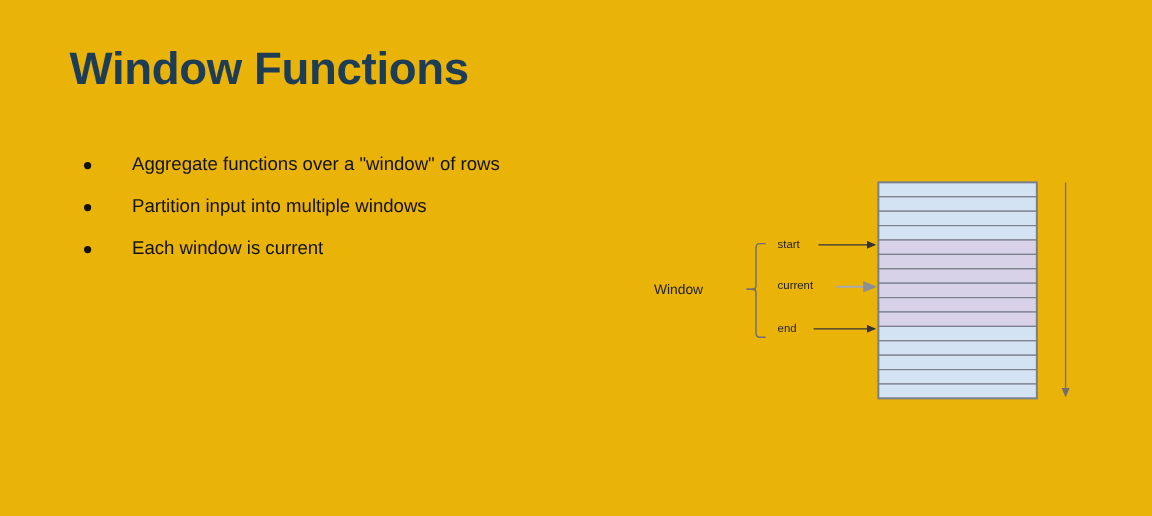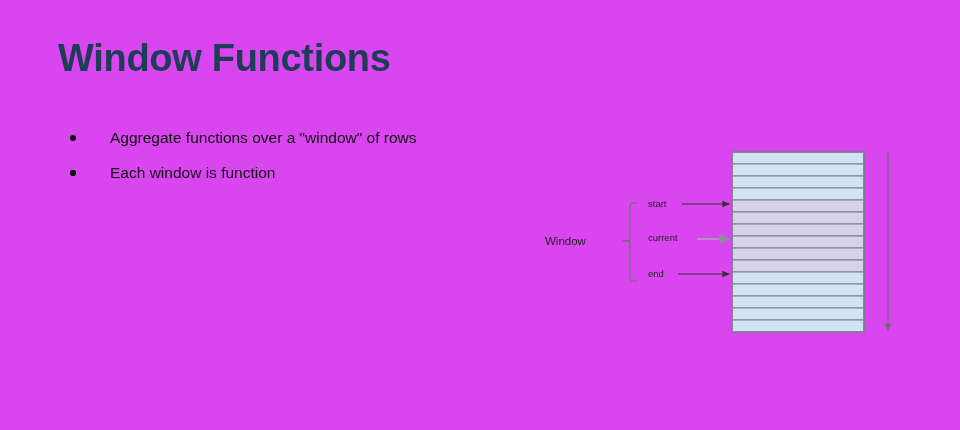--- a/index.html
+++ b/index.html
@@ -11,21 +11,21 @@
     height: 430px;
     background: #ffffff;
     font-family: "Liberation Sans", sans-serif;
     overflow: hidden;
     position: relative;
   }
 
   #slide {
     position: absolute;
     inset: 0;
-    background: #d946ef;
+    background: #eab308;
   }
 
   
   #slide-title {
     position: absolute;
     left: 58px;
     top: 38px;
     font-size: 38px;
     font-weight: bold;
     letter-spacing: -0.3px;
@@ -88,24 +88,25 @@
 
   <div id="slide-title">Window Functions</div>
 
   <ul id="bullet-list">
     <li class="bullet-item">
       <span class="bullet-dot"></span>
       <span>Aggregate functions over a "window" of rows</span>
     </li>
     <li class="bullet-item">
       <span class="bullet-dot"></span>
+      <span>Partition input into multiple windows</span>
     </li>
     <li class="bullet-item">
       <span class="bullet-dot"></span>
-      <span>Each window is function</span>
+      <span>Each window is current</span>
     </li>
   </ul>
 
   <div id="window-diagram">
     <svg width="400" height="210" viewBox="0 0 400 210" xmlns="http://www.w3.org/2000/svg">
       <defs>
         <marker id="arrowDark" markerWidth="7" markerHeight="7" refX="6" refY="3" orient="auto">
           <path d="M0,0 L7,3 L0,6 z" fill="#333333"></path>
         </marker>
         <marker id="arrowLight" markerWidth="7" markerHeight="7" refX="6" refY="3" orient="auto">

